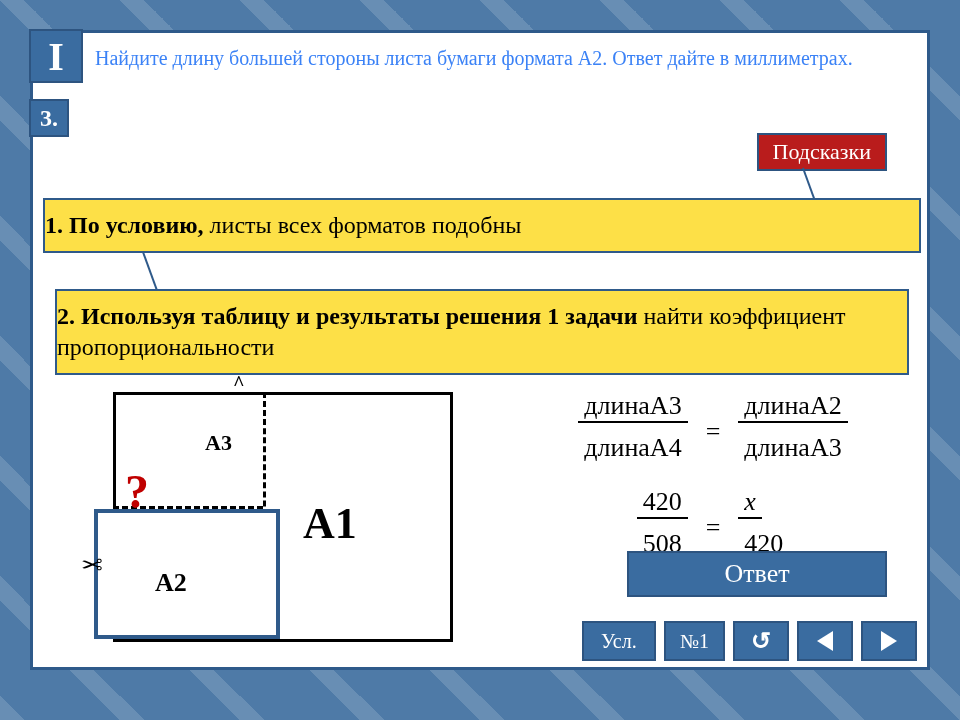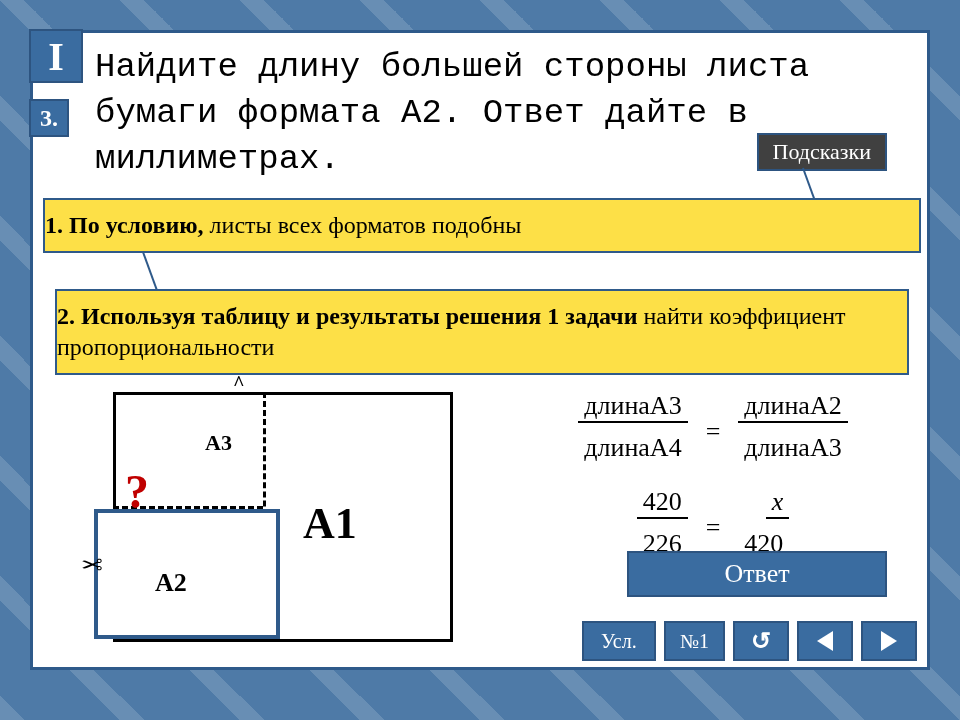--- a/index.html
+++ b/index.html
@@ -43,29 +43,28 @@
     border: 2px solid #2d5480;
     color: #fff;
     font-size: 24px;
     font-weight: bold;
     display: flex; align-items: center; justify-content: center;
   }
   .question {
     position: absolute;
     left: 62px; top: 12px;
     width: 790px;
-    font-size: 34px;
+    font-size: 20px;
     line-height: 1.35;
-    color: #000000;
-    font-family: Liberation Mono, monospace;
+    color: #3b82f6;
   }
   .hints-btn {
     position: absolute;
     right: 40px; top: 100px;
-    background: #404040;
+    background: #b91c1c;
     border: 2px solid #2d5480;
     color: #fff;
     padding: 4px 14px;
     font-size: 22px;
     font-family: inherit;
   }
   .hint-box {
     position: absolute;
     background: #fde047;
     border: 2px solid #2f5a8a;
@@ -172,21 +171,21 @@
   .frac-row {
     display: flex;
     justify-content: center;
     align-items: center;
     gap: 12px;
     margin-bottom: 14px;
   }
   .frac {
     display: inline-flex;
     flex-direction: column;
-    align-items: flex-end;
+    align-items: flex-start;
     line-height: 1.15;
   }
   .frac .num { border-bottom: 2px solid #000; padding: 0 6px; }
   .frac .den { padding: 10px 6px; }
   .eqsign { padding: 0 6px; }
   .italic { font-style: italic; }
 
   
   .answer-btn {
     position: absolute;
@@ -273,21 +272,21 @@
       </span>
       <span class="eqsign">=</span>
       <span class="frac">
         <span class="num">длинаА2</span>
         <span class="den">длинаА3</span>
       </span>
     </div>
     <div class="frac-row">
       <span class="frac">
         <span class="num">420</span>
-        <span class="den">226</span>
+        <span class="den">508</span>
       </span>
       <span class="eqsign">=</span>
       <span class="frac">
         <span class="num italic">x</span>
         <span class="den">420</span>
       </span>
     </div>
   </div>
 
   <div class="answer-btn">Ответ</div>

